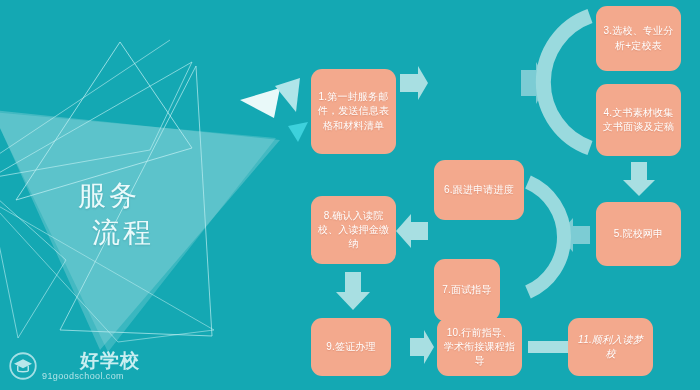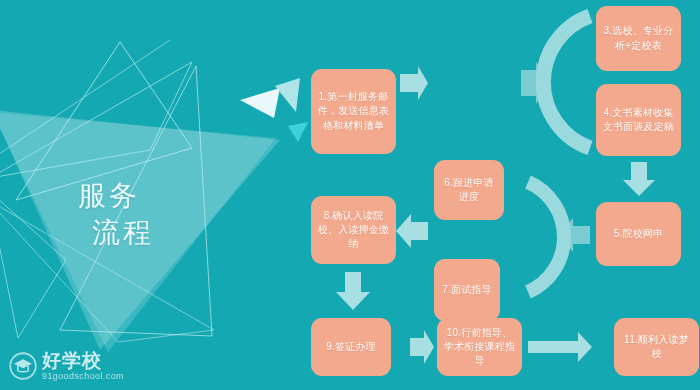--- a/index.html
+++ b/index.html
@@ -25,21 +25,21 @@
 
   
   .logo{
     position:absolute;left:8px;top:348px;width:150px;height:36px;
     display:flex;align-items:center;opacity:.92;
   }
   .logo-mark{width:30px;height:30px;flex:0 0 30px;margin-right:4px;}
   .logo-text-wrap{display:flex;flex-direction:column;justify-content:center;}
   .logo-cn{
     font-size:19px;color:#d9f4f6;font-weight:700;letter-spacing:1px;
-    line-height:1;margin-bottom:2px;
+    line-height:1;margin-bottom:2px;margin-left:38px;
   }
   .logo-url{font-size:9px;color:#bfe9ec;letter-spacing:.4px;line-height:1;}
 
   
   .node{
     position:absolute;
     background:#f3a98d;
     border-radius:11px;
     color:#ffffff;
     display:flex;align-items:center;justify-content:center;
@@ -52,26 +52,26 @@
     text-shadow:0 1px 1px rgba(170,80,55,.25);
   }
   .node span{display:block;width:100%;}
 
   
   #node1 {left:311px; top:41px;  width:85px; height:85px;margin-top:28px;}
   #node2 {left:431px; top:41px;  width:85px; height:85px;}
   #node3 {left:596px; top:6px;   width:85px; height:65px;}
   #node4 {left:596px; top:84px;  width:85px; height:72px;}
   #node5 {left:596px; top:202px; width:85px; height:64px;}
-  #node6 {left:434px; top:160px; width:70px; height:60px;}
+  #node6 {left:434px; top:160px; width:90px; height:60px;}
   #node7 {left:434px; top:228px; width:66px; height:62px;margin-top:31px;}
   #node8 {left:311px; top:196px; width:85px; height:68px;}
   #node9 {left:311px; top:318px; width:80px; height:58px;}
   #node10{left:437px; top:318px; width:85px; height:58px;}
-  #node11{left:614px; top:318px; width:85px; height:58px;}
+  #node11{left:568px; top:318px; width:85px; height:58px;font-style:italic;}
 
   
   ::-webkit-scrollbar{display:none;}
 </style>
 </head>
 <body>
 
 <div id="stage">
 
   <svg class="bg-layer" viewBox="0 0 700 390" width="700" height="390" xmlns="http://www.w3.org/2000/svg">

